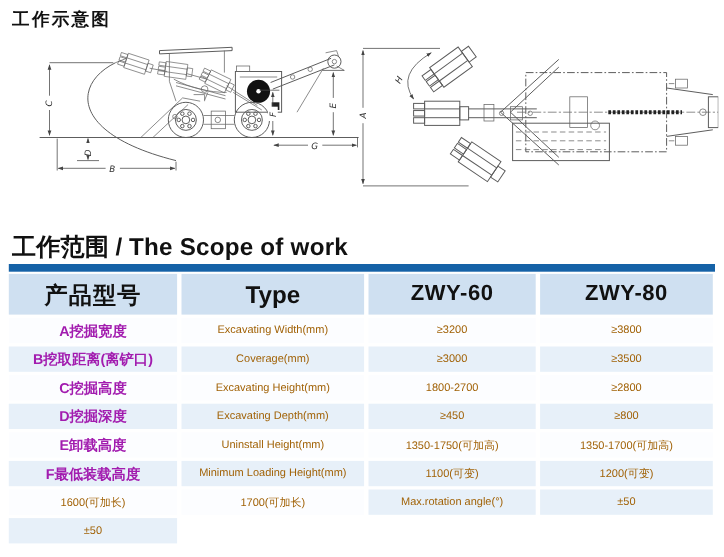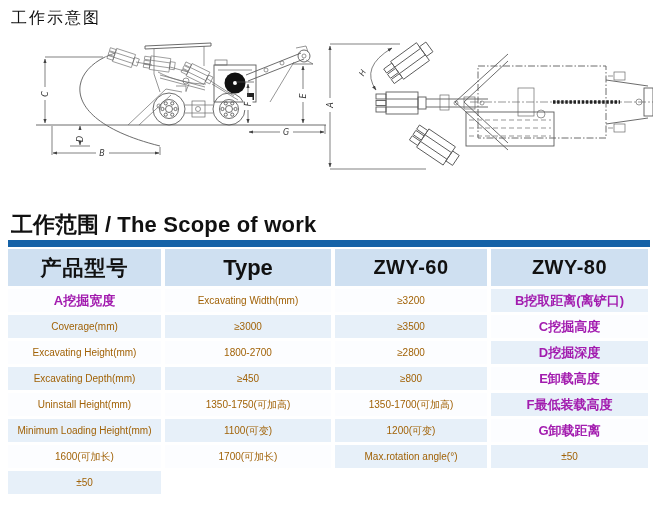--- a/index.html
+++ b/index.html
@@ -7,21 +7,21 @@
     --header-bg:#cfe0f1;
     --row-alt-bg:#e7f0f9;
     --row-bg:#fcfdff;
     --text:#222222;
   }
   *{margin:0;padding:0;box-sizing:border-box;}
   html,body{width:658px;height:506px;background:#ffffff;overflow:hidden;
     font-family:"Liberation Sans","DejaVu Sans",sans-serif;color:var(--text);}
   .page{position:relative;width:658px;height:506px;background:#fff;}
 
-  .diagram-title{position:absolute;top:8px;left:11px;font-size:16px;font-weight:400;
+  .diagram-title{position:absolute;top:8px;left:11px;font-size:16px;font-weight:700;
     letter-spacing:2px;color:#111;}
   .work-diagram{position:absolute;top:34px;left:8px;}
 
   .section-title{position:absolute;top:210px;left:11px;font-size:22px;font-weight:800;color:#111;}
   .section-title .en{letter-spacing:.2px;}
 
   .accent-bar{position:absolute;top:240px;left:8px;width:642px;height:7px;
     background:var(--accent-bar);}
 
   .spec-table{position:absolute;top:249px;left:8px;width:642px;display:grid;
@@ -198,20 +198,21 @@
   <div class="spec-table">
 
     <div class="th zh">产品型号</div>
     <div class="th en">Type</div>
     <div class="th model">ZWY-60</div>
     <div class="th model">ZWY-80</div>
 
     <div class="td c-zh r-w">A挖掘宽度</div>
     <div class="td r-w">Excavating Width(mm)</div>
     <div class="td r-w">≥3200</div>
+    <div class="td r-w">≥3800</div>
 
     <div class="td c-zh r-b">B挖取距离(离铲口)</div>
     <div class="td r-b">Coverage(mm)</div>
     <div class="td r-b">≥3000</div>
     <div class="td r-b">≥3500</div>
 
     <div class="td c-zh r-w">C挖掘高度</div>
     <div class="td r-w">Excavating Height(mm)</div>
     <div class="td r-w">1800-2700</div>
     <div class="td r-w">≥2800</div>
@@ -224,21 +225,20 @@
     <div class="td c-zh r-w">E卸载高度</div>
     <div class="td r-w">Uninstall Height(mm)</div>
     <div class="td r-w">1350-1750(可加高)</div>
     <div class="td r-w">1350-1700(可加高)</div>
 
     <div class="td c-zh r-b">F最低装载高度</div>
     <div class="td r-b">Minimum Loading Height(mm)</div>
     <div class="td r-b">1100(可变)</div>
     <div class="td r-b">1200(可变)</div>
 
-    <div class="td c-zh r-w">G卸载距离</div>
     <div class="td r-w">1600(可加长)</div>
     <div class="td r-w">1700(可加长)</div>
 
     <div class="td r-b">Max.rotation angle(°)</div>
     <div class="td r-b">±50</div>
     <div class="td r-b">±50</div>
   </div>
 
 </div>
 

